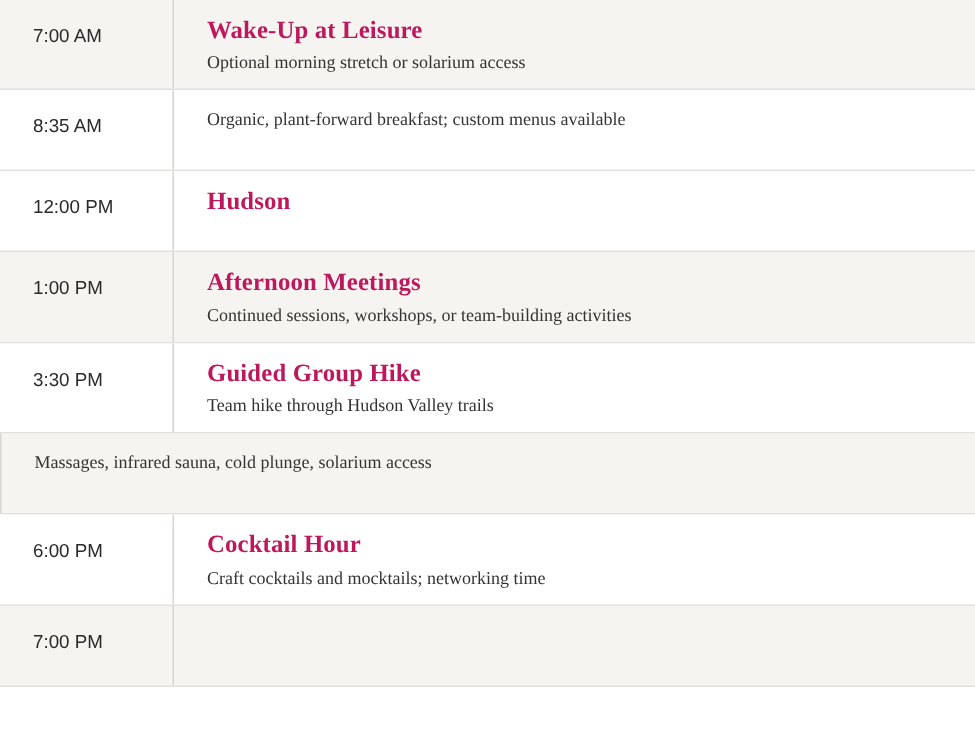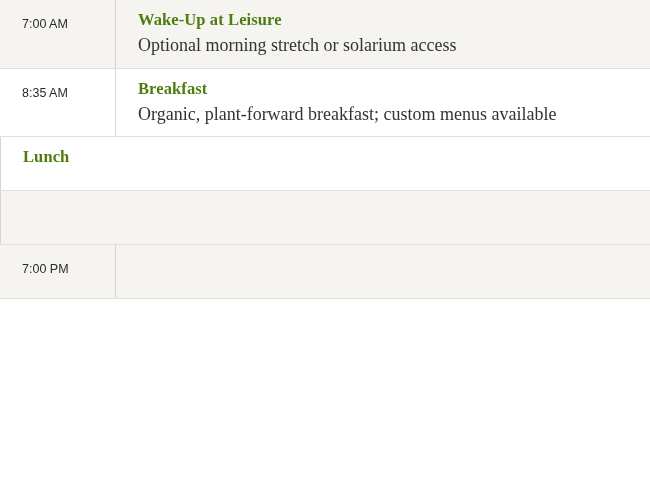--- a/index.html
+++ b/index.html
@@ -48,27 +48,27 @@
   }
   .detail-cell {
     flex: 1 1 auto;
     box-sizing: border-box;
     padding: 9px 16px 10px 22px;
   }
   .event-title {
     font-family: "Liberation Serif", serif;
     font-weight: bold;
     font-size: 16.5px;
-    color: #4d7c0f;
+    color: #be185d;
     line-height: 1.35;
     letter-spacing: 0.1px;
   }
   .event-desc {
     font-family: "Liberation Serif", serif;
-    font-size: 18px;
+    font-size: 12px;
     color: #333333;
     line-height: 1.35;
     margin-top: 2px;
   }
 </style>
 </head>
 <body>
 
 <div class="schedule">
 
@@ -78,41 +78,66 @@
     <div class="detail-cell">
       <div class="event-title">Wake-Up at Leisure</div>
       <div class="event-desc">Optional morning stretch or solarium access</div>
     </div>
   </div>
 
   <div class="row">
     <div class="time-cell">8:35 AM</div>
     <div class="divider"></div>
     <div class="detail-cell">
-      <div class="event-title">Breakfast</div>
       <div class="event-desc">Organic, plant-forward breakfast; custom menus available</div>
     </div>
   </div>
 
 
   <div class="row">
+    <div class="time-cell">12:00 PM</div>
     <div class="divider"></div>
     <div class="detail-cell">
-      <div class="event-title">Lunch</div>
+      <div class="event-title">Hudson</div>
     </div>
   </div>
 
+  <div class="row alt">
+    <div class="time-cell">1:00 PM</div>
+    <div class="divider"></div>
+    <div class="detail-cell">
+      <div class="event-title">Afternoon Meetings</div>
+      <div class="event-desc">Continued sessions, workshops, or team-building activities</div>
+    </div>
+  </div>
 
+  <div class="row">
+    <div class="time-cell">3:30 PM</div>
+    <div class="divider"></div>
+    <div class="detail-cell">
+      <div class="event-title">Guided Group Hike</div>
+      <div class="event-desc">Team hike through Hudson Valley trails</div>
+    </div>
+  </div>
 
   <div class="row alt">
     <div class="divider"></div>
     <div class="detail-cell">
+      <div class="event-desc">Massages, infrared sauna, cold plunge, solarium access</div>
     </div>
   </div>
 
+  <div class="row">
+    <div class="time-cell">6:00 PM</div>
+    <div class="divider"></div>
+    <div class="detail-cell">
+      <div class="event-title">Cocktail Hour</div>
+      <div class="event-desc">Craft cocktails and mocktails; networking time</div>
+    </div>
+  </div>
 
   <div class="row alt">
     <div class="time-cell">7:00 PM</div>
     <div class="divider"></div>
     <div class="detail-cell">
       
       
     </div>
   </div>
 

